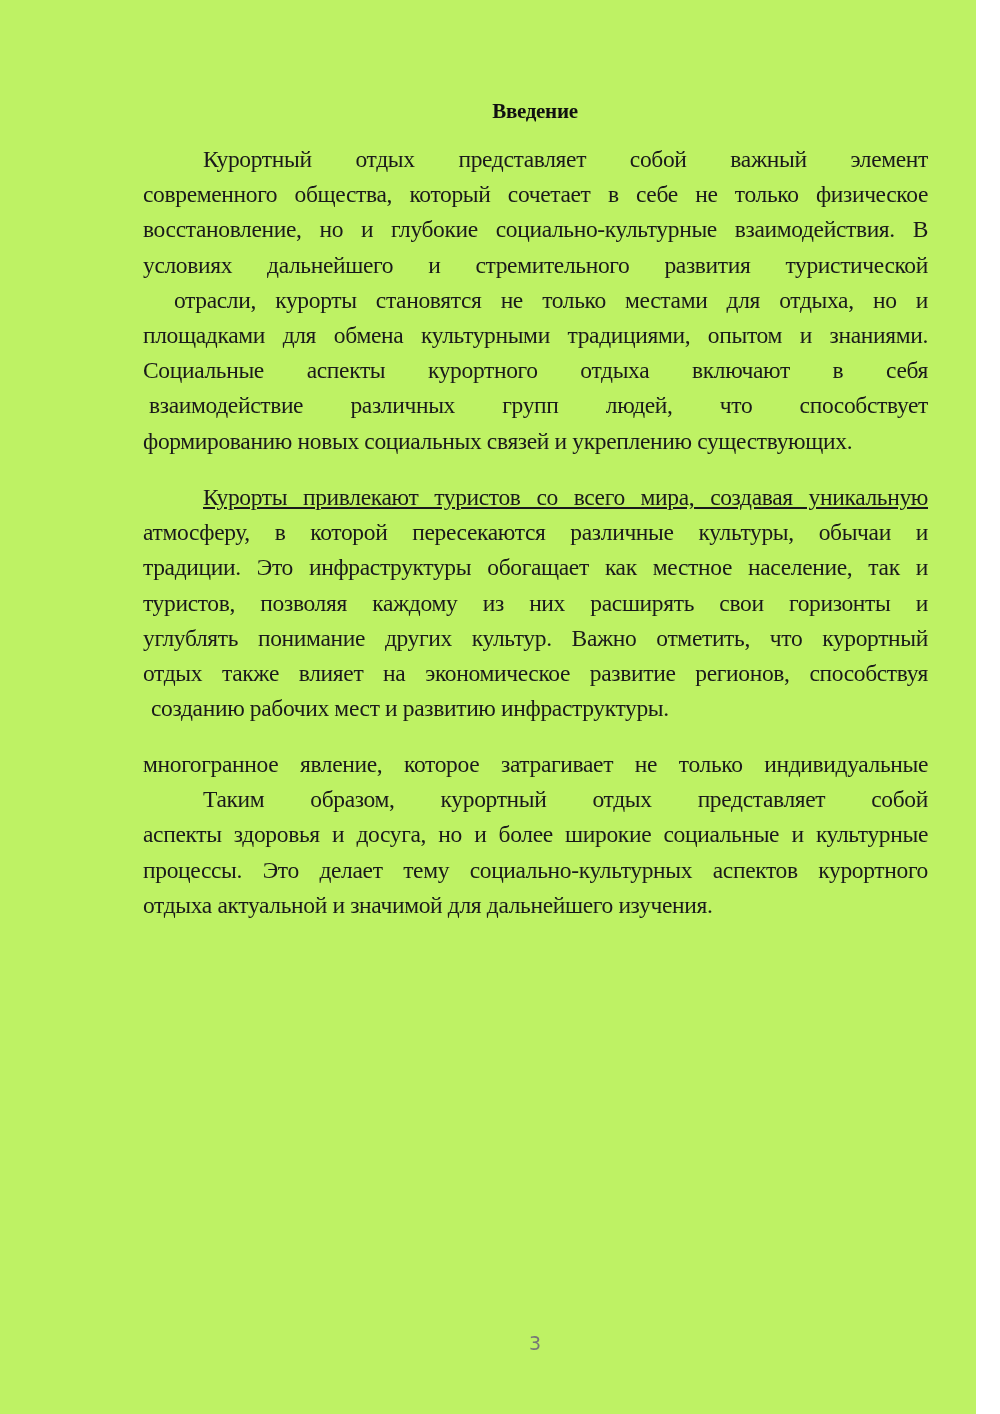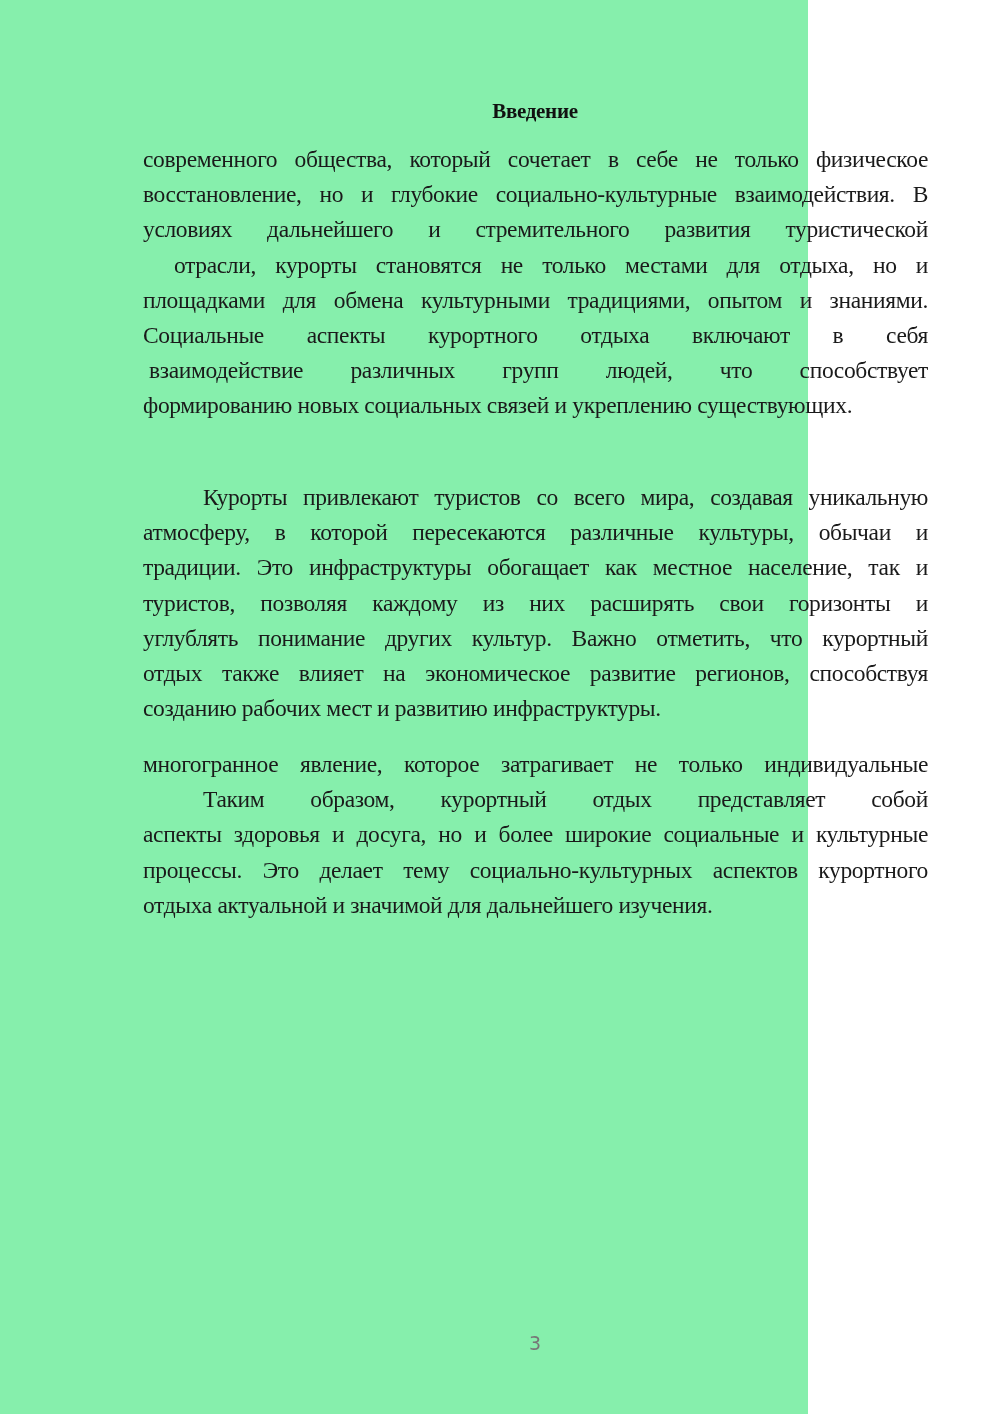--- a/index.html
+++ b/index.html
@@ -12,23 +12,23 @@
       height: 1414px;
       position: relative;
       overflow: hidden;
       font-family: "Liberation Serif", "DejaVu Serif", serif;
       color: #1a1a1a;
     }
     .page {
       position: absolute;
       left: 0;
       top: 0;
-      width: 808px;
+      width: 976px;
       height: 1414px;
-      background: #86efac;
+      background: #bef264;
     }
     .title {
       position: absolute;
       top: 96px;
       left: 0;
       width: 1070px;
       text-align: center;
       font-weight: bold;
       font-size: 21px;
       line-height: 30px;
@@ -73,38 +73,39 @@
     }
   </style>
 </head>
 <body>
 
 <div class="page">
 
   <h1 class="title" style="margin:0;">Введение</h1>
 
   <div class="para" id="p1">
+    <span class="line first" style="white-space: nowrap;">Курортный отдых представляет собой важный элемент</span>
     <span class="line" style="white-space: nowrap;">современного общества, который сочетает в себе не только физическое</span>
     <span class="line" style="white-space: nowrap;">восстановление, но и глубокие социально-культурные взаимодействия. В</span>
     <span class="line" style="white-space: nowrap;">условиях дальнейшего и стремительного развития туристической</span>
     <span class="line" style="white-space: nowrap; margin-left: 31px;">отрасли, курорты становятся не только местами для отдыха, но и</span>
     <span class="line" style="white-space: nowrap;">площадками для обмена культурными традициями, опытом и знаниями.</span>
     <span class="line" style="white-space: nowrap;">Социальные аспекты курортного отдыха включают в себя</span>
     <span class="line" style="white-space: nowrap; margin-left: 6px;">взаимодействие различных групп людей, что способствует</span>
     <span class="line last" style="white-space: nowrap;">формированию новых социальных связей и укреплению существующих.</span>
   </div>
 
   <div class="para" id="p2">
-    <span class="line first" style="white-space: nowrap;">Курорты привлекают туристов со всего мира, создавая уникальную</span>
+    <span class="line first" style="white-space: nowrap; text-decoration: underline;">Курорты привлекают туристов со всего мира, создавая уникальную</span>
     <span class="line" style="white-space: nowrap;">атмосферу, в которой пересекаются различные культуры, обычаи и</span>
     <span class="line" style="white-space: nowrap;">традиции. Это инфраструктуры обогащает как местное население, так и</span>
     <span class="line" style="white-space: nowrap;">туристов, позволяя каждому из них расширять свои горизонты и</span>
     <span class="line" style="white-space: nowrap;">углублять понимание других культур. Важно отметить, что курортный</span>
     <span class="line" style="white-space: nowrap;">отдых также влияет на экономическое развитие регионов, способствуя</span>
-    <span class="line last" style="white-space: nowrap;">созданию рабочих мест и развитию инфраструктуры.</span>
+    <span class="line last" style="white-space: nowrap; margin-left: 8px;">созданию рабочих мест и развитию инфраструктуры.</span>
   </div>
 
   <div class="para" id="p3">
     <span class="line" style="white-space: nowrap;">многогранное явление, которое затрагивает не только индивидуальные</span>
     <span class="line first" style="white-space: nowrap;">Таким образом, курортный отдых представляет собой</span>
     <span class="line" style="white-space: nowrap;">аспекты здоровья и досуга, но и более широкие социальные и культурные</span>
     <span class="line" style="white-space: nowrap;">процессы. Это делает тему социально-культурных аспектов курортного</span>
     <span class="line last" style="white-space: nowrap;">отдыха актуальной и значимой для дальнейшего изучения.</span>
   </div>
 

